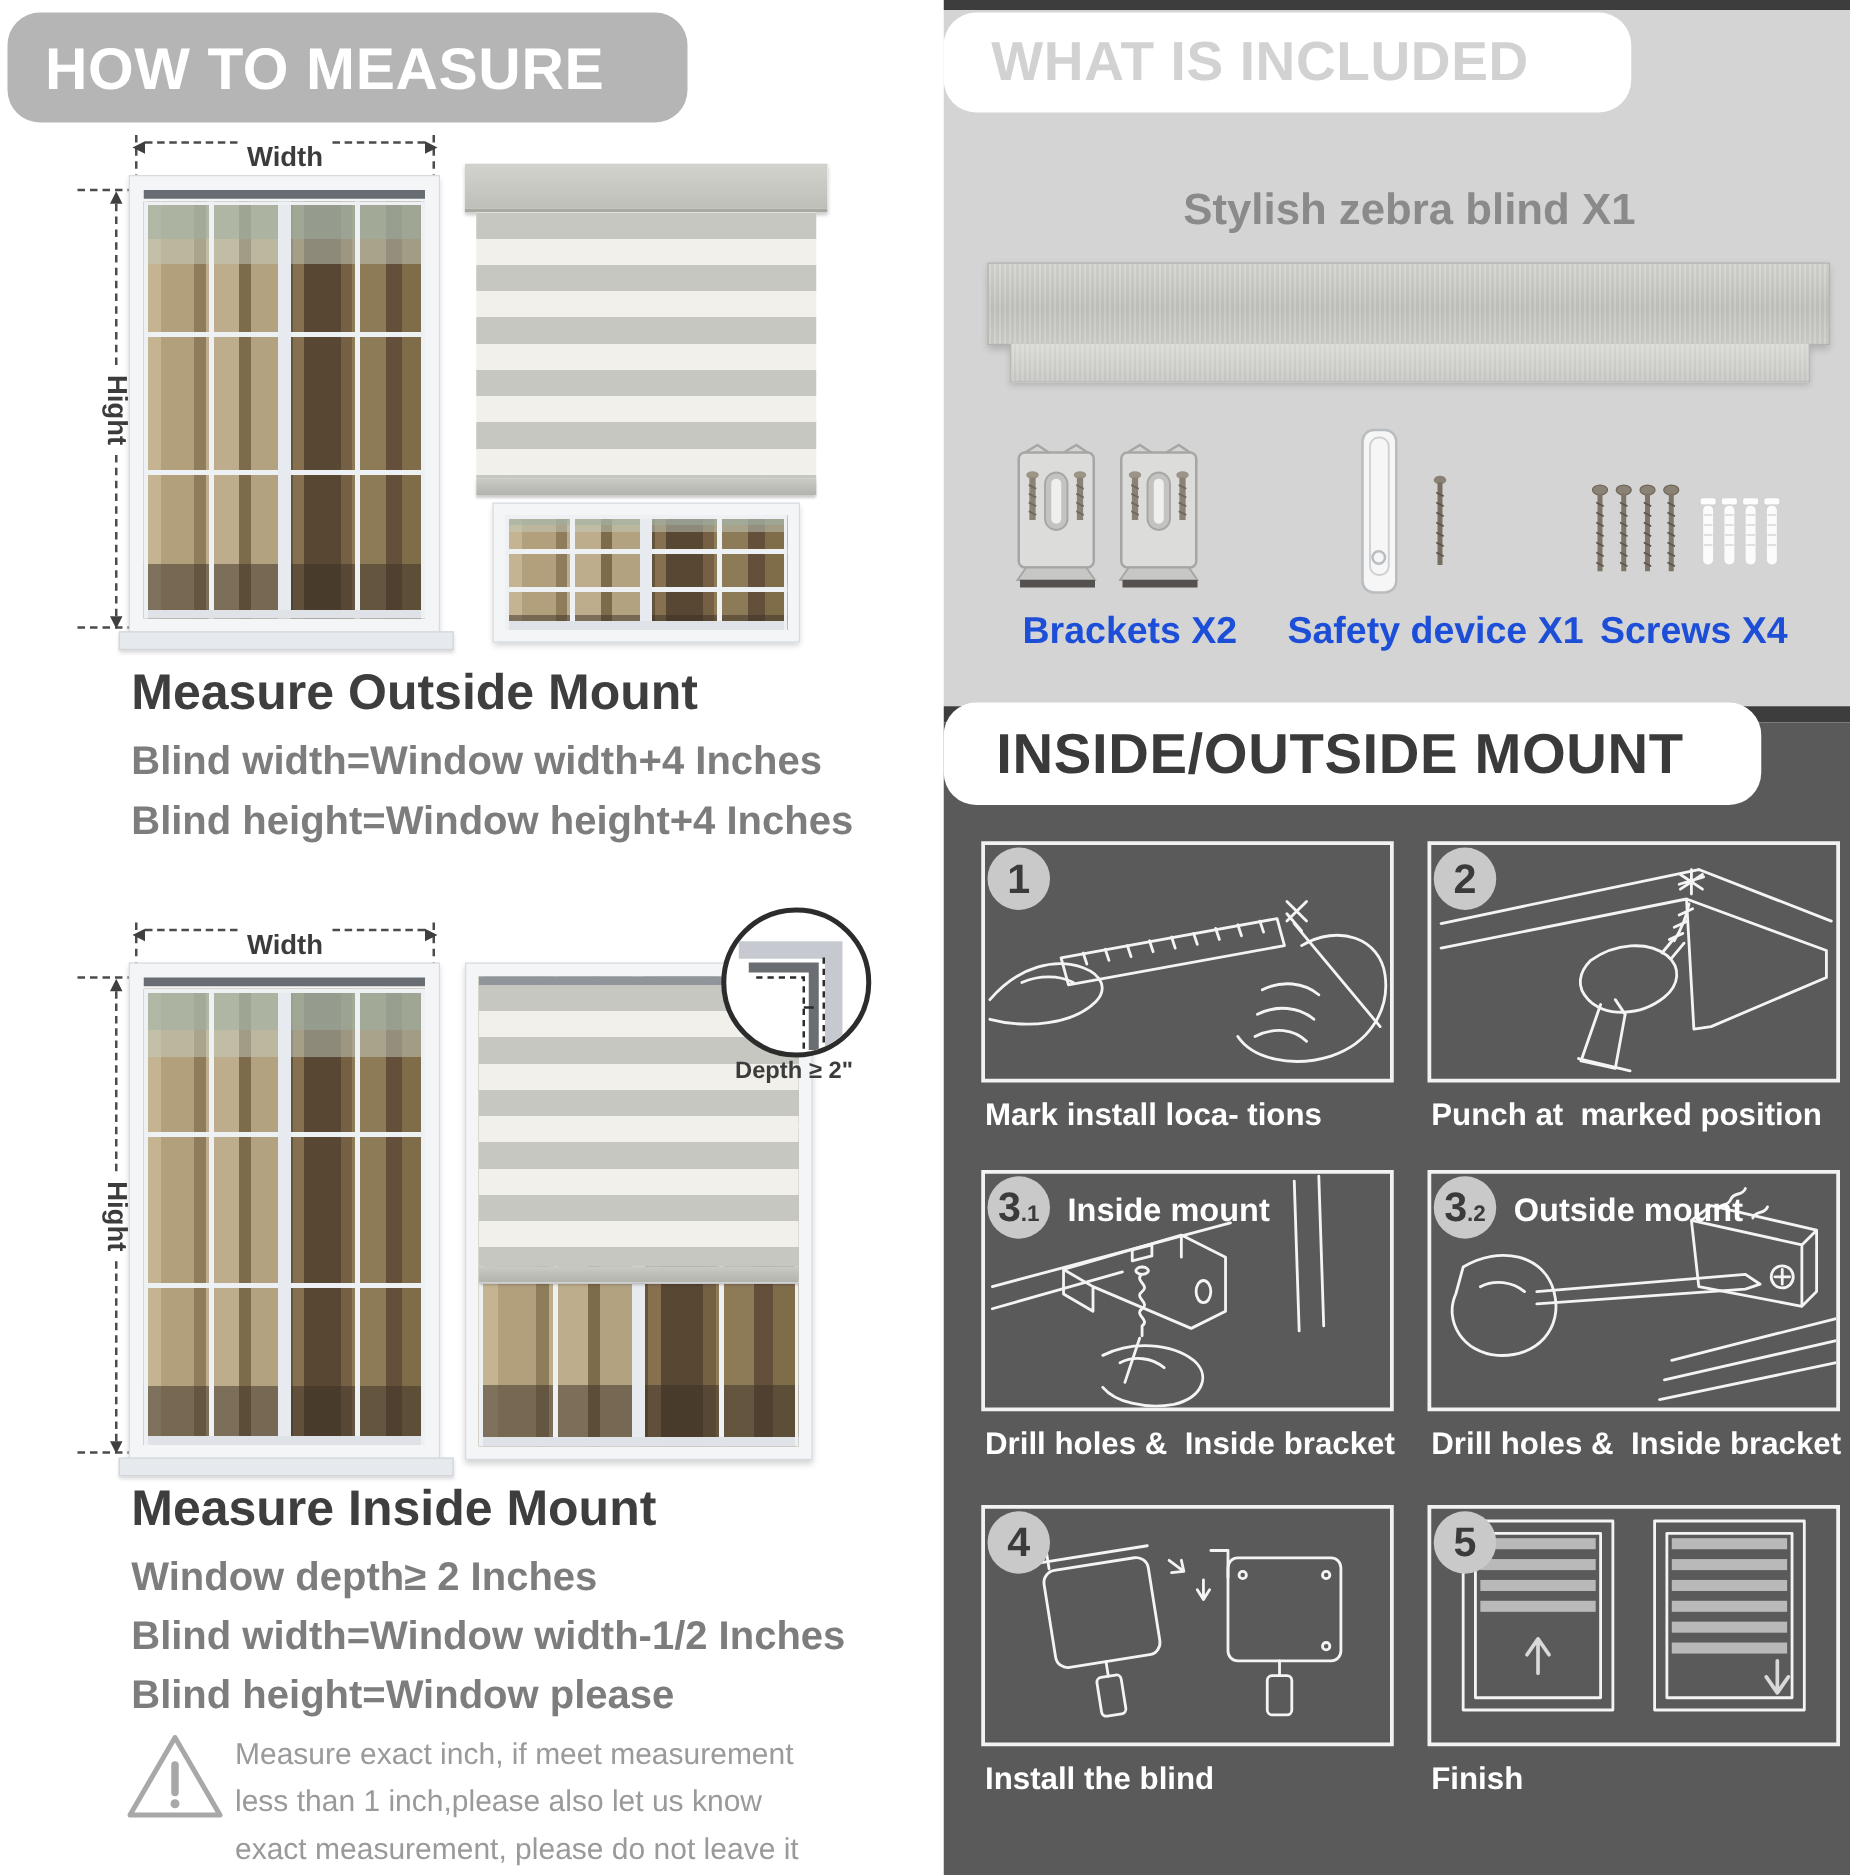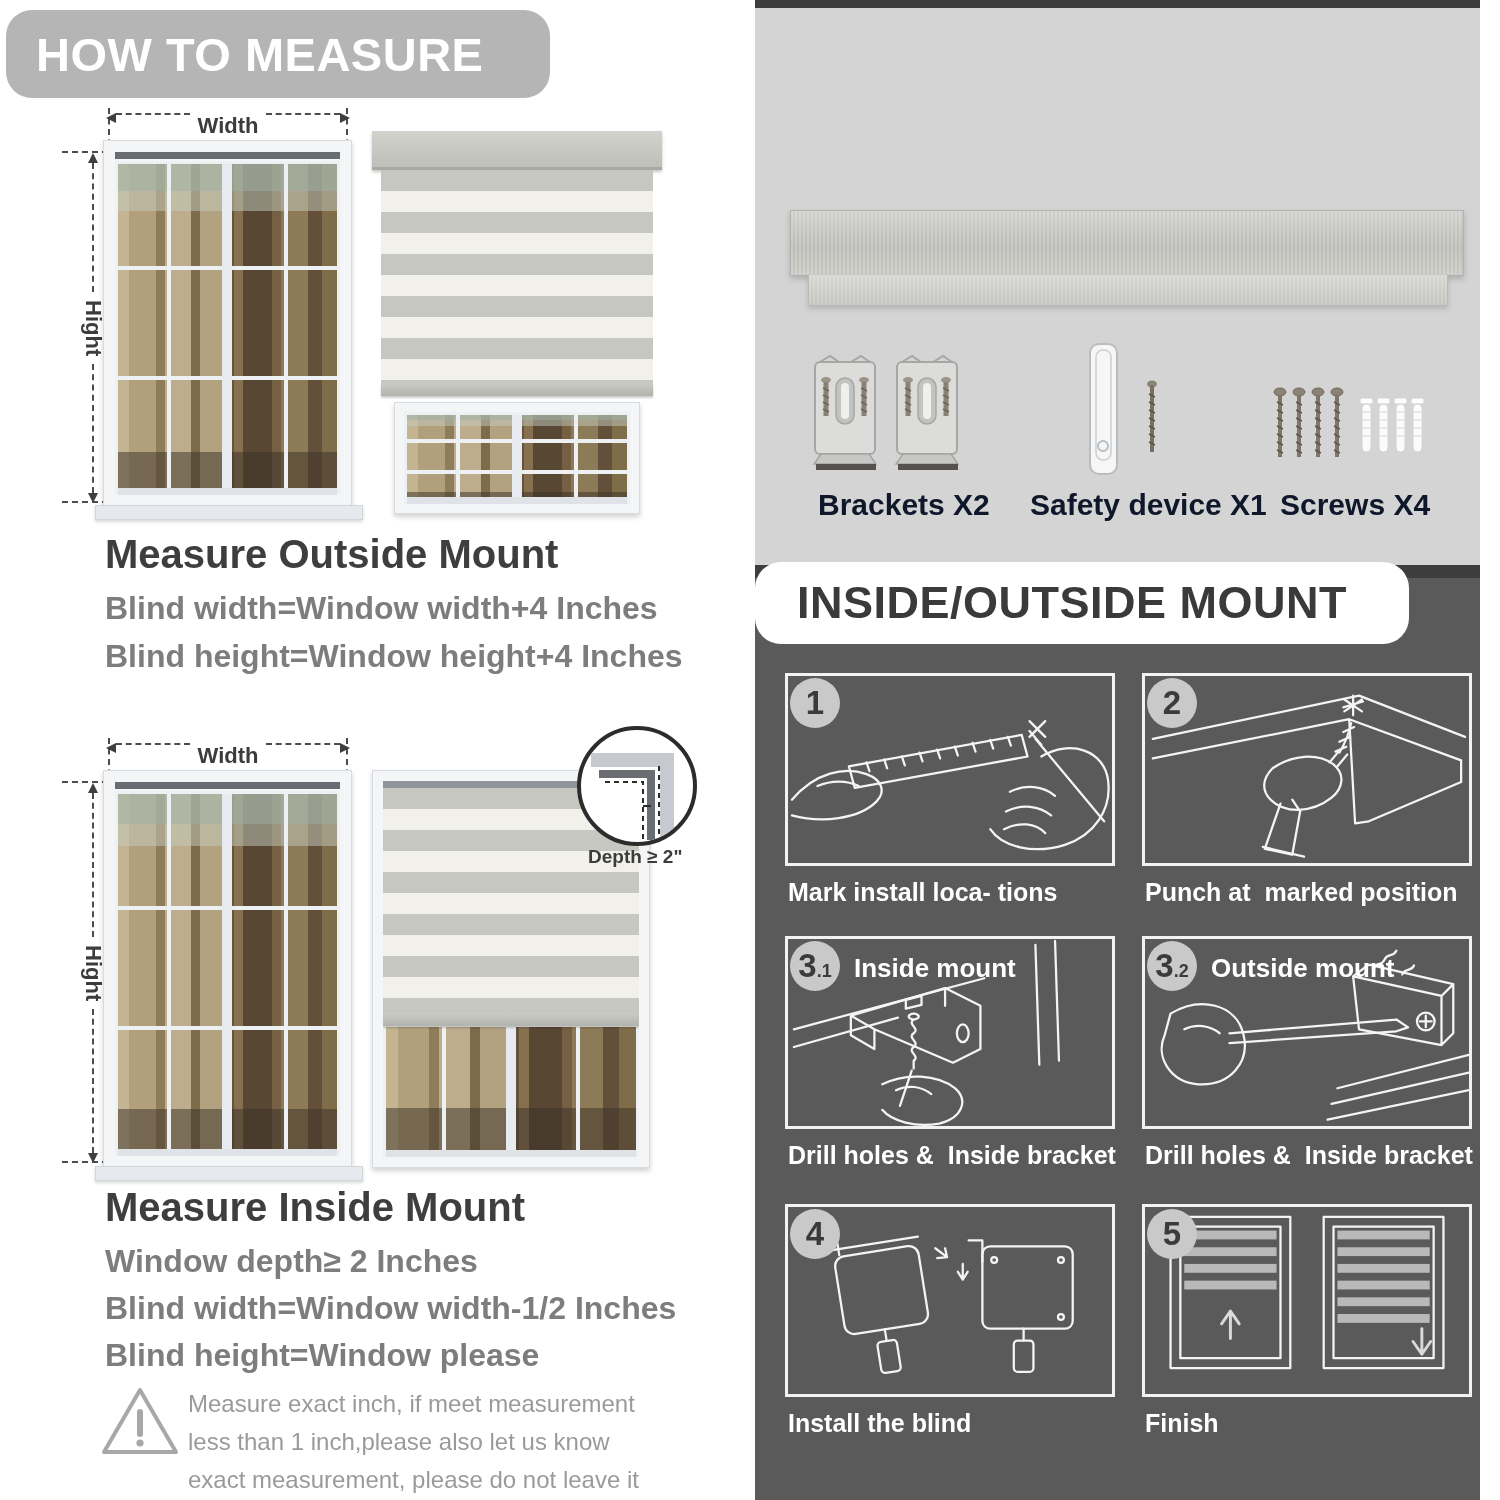--- a/index.html
+++ b/index.html
@@ -69,21 +69,21 @@
   .depth-lbl{position:absolute;font-weight:bold;font-size:19px;color:#3c3c3c;z-index:4;white-space:nowrap}
 
   
   .blind-label{position:absolute;left:755px;top:148px;width:745px;text-align:center;font-weight:bold;font-size:35px;color:#8a8a8a}
   .bar-main{left:790px;top:210px;width:672px;height:64px;background:
       repeating-linear-gradient(90deg,rgba(255,255,255,.10) 0 2px,rgba(0,0,0,.03) 2px 4px),
       linear-gradient(180deg,#d4d4d0,#c2c2be 55%,#cecec9);border:1px solid #b2b2ae;box-shadow:0 3px 6px rgba(0,0,0,.18)}
   .bar-rail{left:808px;top:275px;width:638px;height:30px;background:
       repeating-linear-gradient(90deg,rgba(255,255,255,.10) 0 2px,rgba(0,0,0,.02) 2px 4px),
       linear-gradient(180deg,#dadad6,#c7c7c3);border:1px solid #b8b8b4;border-top:none;box-shadow:0 3px 5px rgba(0,0,0,.15)}
-  .item-label{position:absolute;font-weight:bold;font-size:30px;color:#0f172a;white-space:nowrap}
+  .item-label{position:absolute;font-weight:bold;font-size:30px;color:#1d4ed8;white-space:nowrap}
 
   
   .step-box{position:absolute;width:330px;height:193px;border:3px solid #f2f2f2;box-sizing:border-box;background:#5a5a5a;overflow:hidden}
   .badge{position:absolute;left:2px;top:2px;width:50px;height:50px;border-radius:50%;background:#c9c9c9;color:#3b3b3b;display:flex;align-items:center;justify-content:center;font-weight:bold}
   .badge .n{font-size:33px}
   .badge .s{font-size:18px;margin-top:10px}
   .step-title{position:absolute;left:66px;top:14px;font-weight:bold;font-size:26px;color:#ffffff;white-space:pre-wrap}
   .step-caption{position:absolute;font-weight:bold;font-size:25px;color:#ffffff;width:340px;white-space:pre-wrap}
   .lineart{position:absolute;inset:0}
 </style>
@@ -204,20 +204,22 @@
 
   <div>
     <svg class="abs" style="left:100px;top:1382px" width="80" height="82" viewBox="0 0 80 82">
       <path d="M40,8 L76,70 L4,70 Z" fill="none" stroke="#a8a8a8" stroke-width="4" stroke-linejoin="round"></path>
       <path d="M40,30 v22" stroke="#a8a8a8" stroke-width="6" stroke-linecap="round"></path>
       <circle cx="40" cy="61" r="3.6" fill="#a8a8a8"></circle>
     </svg>
     <div class="warn-text" style="left:188px;top:1385px">Measure exact inch, if meet measurement less than 1 inch,please also let us know exact measurement, please do not leave it</div>
   </div>
 
+  <div class="hdr hdr-included">WHAT IS INCLUDED</div>
+  <div class="blind-label">Stylish zebra blind X1</div>
 
   <div class="abs bar-main"></div>
   <div class="abs bar-rail"></div>
 
   <svg class="abs" style="left:812px;top:352px" width="150" height="130" viewBox="0 0 150 130">
     <g>
       <rect x="3" y="10" width="60" height="92" rx="5" fill="#dcdcda" stroke="#a6a6a4" stroke-width="2"></rect>
       <path d="M8,10 l10,-6 l9,6 M39,10 l10,-6 l9,6" fill="none" stroke="#a6a6a4" stroke-width="2"></path>
       <rect x="24" y="26" width="18" height="46" rx="9" fill="#c3c3c1" stroke="#a6a6a4" stroke-width="1.5"></rect>
       <rect x="29" y="31" width="8" height="36" rx="4" fill="#efefed"></rect>

